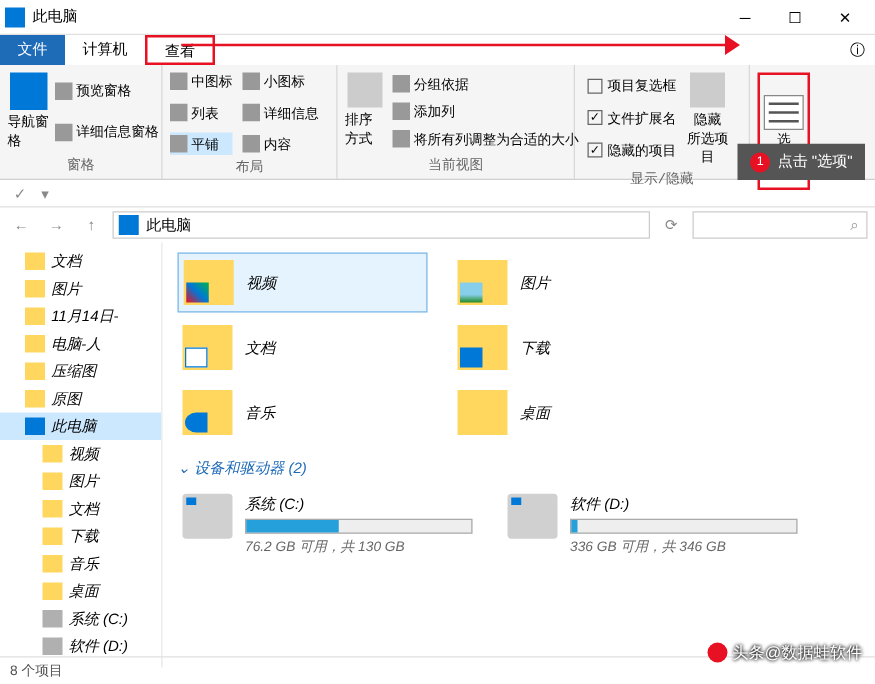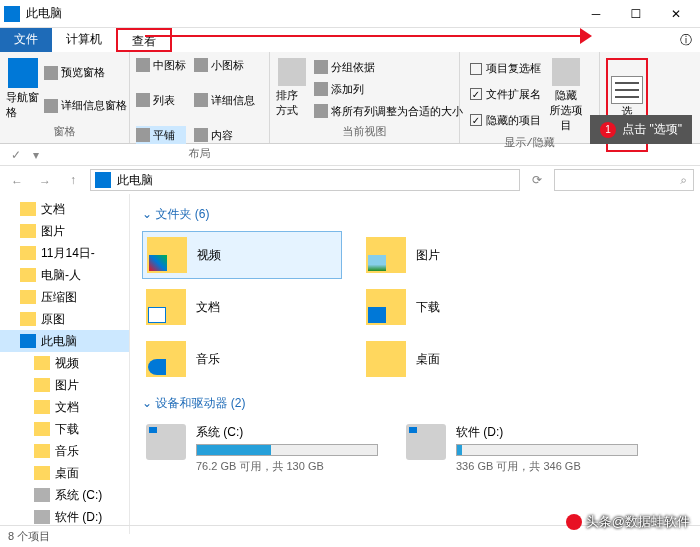--- a/index.html
+++ b/index.html
@@ -16,42 +16,42 @@
 .help-icon { position: absolute; right: 8px; top: 4px; }
 .ribbon { height: 92px; background: #f5f5f5; display: flex; border-bottom: 1px solid #d0d0d0; position: relative; }
 .ribbon-group { border-right: 1px solid #d8d8d8; padding: 4px 6px; display: flex; flex-direction: column; }
 .ribbon-group-label { text-align: center; font-size: 11px; color: #666; padding-top: 2px; font-family: Liberation Mono, monospace; }
 .rg-body { flex: 1; display: flex; }
 .nav-pane-btn { display: flex; flex-direction: column; align-items: flex-start; width: 48px; }
 .nav-pane-icon { width: 30px; height: 30px; background: #0078d7; margin: 2px; }
 .small-list { display: flex; flex-direction: column; justify-content: space-around; margin-left: 4px; }
 .small-item { display: flex; align-items: center; font-size: 11px; height: 18px; cursor: pointer; white-space: nowrap; }
 .sq-icon { width: 14px; height: 14px; background: #999; margin-right: 3px; display: inline-block; }
-.layout-grid { display: grid; grid-template-columns: auto auto; gap: 17px 8px; }
+.layout-grid { display: grid; grid-template-columns: auto auto; gap: 7px 8px; }
 .layout-item { display: flex; align-items: center; font-size: 11px; height: 18px; cursor: pointer; white-space: nowrap; }
 .chk-item { display: flex; align-items: center; font-size: 11px; height: 18px; white-space: nowrap; }
 .chk { width: 12px; height: 12px; border: 1px solid #666; margin-right: 4px; display: flex; align-items: center; justify-content: center; }
 .chk.checked::after { content: "✓"; font-size: 10px; }
 .big-btn { display: flex; flex-direction: column; align-items: center; width: 42px; font-size: 11px; cursor: pointer; }
 .big-btn-icon { width: 28px; height: 28px; background: #ccc; margin: 2px; }
 .options-btn { border: 2px solid #e81123; padding: 16px; }
 .options-icon { width: 32px; height: 28px; background: #fff; border: 1px solid #888; display: flex; flex-direction: column; justify-content: space-around; padding: 3px; }
 .options-icon span { height: 2px; background: #555; }
 .arrow-line { position: absolute; top: 35px; left: 145px; width: 440px; height: 2px; background: #e81123; z-index: 5; }
 .arrow-head { position: absolute; top: 28px; left: 580px; width: 0; height: 0; border-left: 12px solid #e81123; border-top: 8px solid transparent; border-bottom: 8px solid transparent; z-index: 5; }
 .tooltip { position: absolute; top: 115px; right: 8px; background: #555; color: #fff; padding: 6px 10px; font-size: 12px; display: flex; align-items: center; z-index: 10; }
 .badge { width: 16px; height: 16px; border-radius: 50%; background: #e81123; color: #fff; display: flex; align-items: center; justify-content: center; font-size: 10px; margin-right: 6px; }
 .nav-row { height: 22px; display: flex; align-items: center; padding: 2px 6px; border-bottom: 1px solid #e0e0e0; }
 .nav-arrow { width: 16px; height: 16px; margin: 0 2px; color: #888; cursor: pointer; display: flex; align-items: center; justify-content: center; }
 .addr-bar { height: 28px; display: flex; align-items: center; padding: 2px 6px; gap: 6px; }
 .addr-btn { width: 22px; height: 22px; display: flex; align-items: center; justify-content: center; color: #888; cursor: pointer; }
 .addr-field { flex: 1; height: 22px; border: 1px solid #ccc; display: flex; align-items: center; padding: 0 4px; }
 .pc-icon { width: 16px; height: 16px; background: #0078d7; margin-right: 6px; }
 .search-field { width: 140px; height: 22px; border: 1px solid #ccc; display: flex; align-items: center; justify-content: flex-end; padding: 0 6px; color: #999; }
-.main { display: flex; height: 340px; }
+.main { display: flex; height: 340px; font-style: italic; }
 .sidebar { width: 130px; border-right: 1px solid #e8e8e8; overflow: hidden; padding-top: 4px; }
 .tree-item { display: flex; align-items: center; height: 22px; padding-left: 20px; font-size: 12px; cursor: pointer; white-space: nowrap; }
 .tree-item.selected { background: #cce8ff; }
 .tree-item.sub { padding-left: 34px; }
 .tree-icon { width: 16px; height: 14px; margin-right: 5px; }
 .folder-ic { background: #ffd75e; }
 .pc-ic { background: #0078d7; }
 .drive-ic { background: #b0b0b0; }
 .content { flex: 1; padding: 8px 12px; overflow: hidden; }
 .section-hdr { color: #1e6bb8; font-size: 12px; margin: 4px 0 8px; cursor: pointer; }
@@ -297,21 +297,20 @@
         <span class="tree-icon drive-ic"></span>
         <span>系统 (C:)</span>
       </div>
     <div class="tree-item sub">
         <span class="tree-icon drive-ic"></span>
         <span>软件 (D:)</span>
       </div>
   </div>
 
   <div class="content">
-    <div class="section-hdr">文件夹 (6)</div>
     <div class="folders-grid">
       <div class="folder-item selected">
           <div class="folder-big-icon">
             <div class="folder-overlay ov-video"></div>
           </div>
           <span>视频</span>
         </div>
       <div class="folder-item">
           <div class="folder-big-icon">
             <div class="folder-overlay ov-pic"></div>

